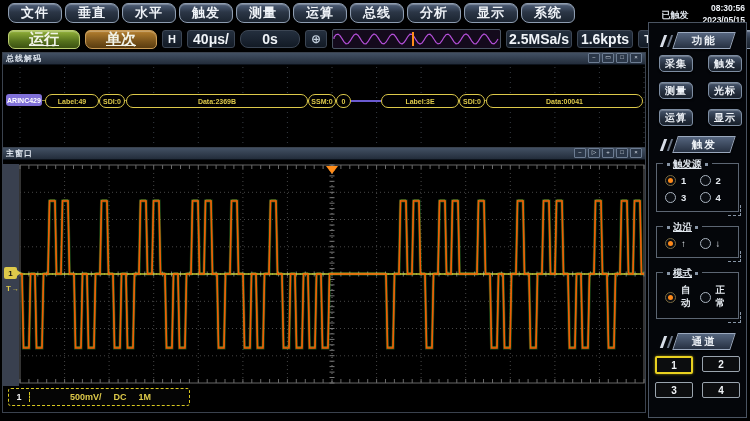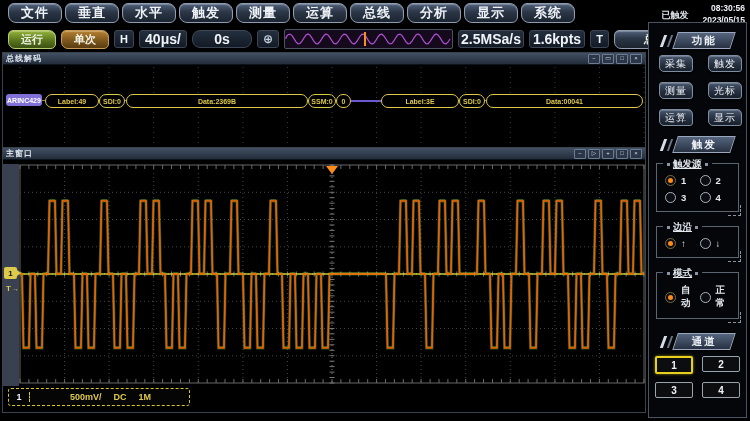--- a/index.html
+++ b/index.html
@@ -10,43 +10,43 @@
   .menu-btn{height:18px;padding:0 9px;min-width:34px;display:flex;align-items:center;justify-content:center;
     background:linear-gradient(180deg,#50607a 0%,#2b3646 45%,#1b2430 100%);
     border:1px solid #8d9cb0;border-radius:6px 8px 6px 8px;
     box-shadow:inset 0 1px 1px rgba(255,255,255,.28),0 1px 2px #000;
     color:#eef2f7;font-size:13px;font-weight:bold;letter-spacing:1px;white-space:nowrap;}
   #status-top{position:absolute;right:5px;top:2px;display:flex;gap:14px;align-items:flex-start;}
   #trig-state{font-size:9px;margin-top:7px;color:#dfe5ec;font-weight:bold;}
   #clock{text-align:right;font-size:8.5px;font-weight:bold;line-height:1.45;color:#eef2f7;}
   
   #toolbar{position:absolute;left:8px;top:29px;height:20px;display:flex;align-items:center;gap:5px;}
-  .tb-btn{height:17px;padding:0 12px;display:flex;align-items:center;justify-content:center;
-    border-radius:5px 7px 5px 7px;font-size:11px;font-weight:bold;color:#f2f4e9;
-    box-shadow:inset 0 1px 1px rgba(255,255,255,.3),0 1px 2px #000;white-space:nowrap;}
+  .tb-btn{height:17px;padding:0 20px;display:flex;align-items:center;justify-content:center;
+    border-radius:5px 7px 5px 7px;font-size:15px;font-weight:bold;color:#f2f4e9;
+    box-shadow:inset 0 1px 1px rgba(255,255,255,.3),0 1px 2px #000;white-space:nowrap;text-decoration:underline;}
   #run-btn{background:linear-gradient(180deg,#93b23a,#55711c 60%,#3c5212);border:1px solid #b9cc6d;}
   #single-btn{background:linear-gradient(180deg,#b5802f,#7a541b 60%,#5a3c10);border:1px solid #c89a54;}
   .tb-box{height:16px;display:flex;align-items:center;justify-content:center;
     background:linear-gradient(180deg,#242f3e,#121a25);border:1px solid #3c4654;border-radius:3px;
     color:#f0f4f8;font-size:14px;font-weight:bold;white-space:nowrap;}
   #h-box{width:18px;font-size:11px;}
   #tb-timebase{width:46px;}
   #tb-pos{width:58px;border-radius:8px;}
   #zoom-btn{width:20px;color:#c2cedb;font-size:12px;}
   #preview{width:167px;height:18px;background:#140a1c;border:1px solid #4a5462;border-radius:2px;}
   #tb-srate{width:64px;}
   #tb-depth{width:54px;}
   #t-box{width:17px;font-size:11px;}
   #bus-btn{background:linear-gradient(180deg,#50607a 0%,#2b3646 45%,#1b2430 100%);
     border:1px solid #8d9cb0;width:56px;height:17px;}
   
   .window{position:absolute;left:2px;width:644px;background:#000;border:1px solid #3a424e;box-sizing:border-box;}
   #decode-window{top:52px;height:99px;}
   #main-window{top:147px;height:266px;}
-  .titlebar{height:11px;display:flex;align-items:flex-end;justify-content:space-between;
+  .titlebar{height:11px;display:flex;align-items:flex-start;justify-content:space-between;
     background:linear-gradient(180deg,#425063,#232d3b);border-bottom:1px solid #0d131c;padding:0 3px;}
   .titlebar .title{font-size:8px;font-weight:bold;color:#dfe6ef;letter-spacing:1px;}
   .win-controls{display:flex;gap:2px;}
   .win-ctl{width:10px;height:8px;background:#2b3748;border:1px solid #6c7c92;color:#d6dee8;
     font-size:6px;line-height:7px;text-align:center;border-radius:1px;}
   .win-body{position:relative;width:100%;}
   #decode-body{height:86px;}
   #main-body{height:252px;}
   
   #decode-line{position:absolute;left:3px;width:637px;top:35px;height:1px;background:#8f8840;}
@@ -77,21 +77,21 @@
   .tab-stripe1{width:3px;height:12px;background:#d8dee8;transform:skewX(-20deg);}
   .tab-stripe2{width:2px;height:12px;background:#6b7686;transform:skewX(-20deg);}
   .side-tab{width:56px;height:15px;transform:skewX(-18deg);
     background:linear-gradient(180deg,#55657e,#273142);border:1px solid #9aa8bd;
     display:flex;align-items:center;justify-content:center;box-shadow:0 1px 2px #000;}
   .side-tab span{transform:skewX(18deg);font-size:10.5px;font-weight:bold;color:#eef2f7;letter-spacing:2px;}
   .fn-grid{display:grid;grid-template-columns:40px 40px;gap:10px 9px;justify-content:center;margin:4px 0 10px 0;}
   .fn-btn{height:15px;display:flex;align-items:center;justify-content:center;
     background:linear-gradient(180deg,#46556c,#273140 55%,#18202b);border:1px solid #7d8da2;border-radius:3px 5px 3px 5px;
     box-shadow:inset 0 1px 1px rgba(255,255,255,.25),0 1px 2px #000;
-    color:#eef2f7;font-size:10px;font-weight:normal;letter-spacing:1px;margin-left:6px;}
+    color:#eef2f7;font-size:10px;font-weight:bold;letter-spacing:1px;margin-left:6px;}
   .group{position:relative;border:1px solid #5c6673;margin:10px 7px 14px 7px;padding:9px 4px 6px 6px;}
   .group:after{content:"";position:absolute;right:-3px;bottom:-5px;width:12px;height:10px;
     border-right:1px dashed #8795a6;border-bottom:1px dashed #8795a6;}
   .group-label{position:absolute;top:-6px;left:6px;background:#04060a;padding:0 4px;
     font-size:9.5px;font-weight:bold;color:#e2e8ef;display:flex;align-items:center;gap:3px;text-decoration:underline;}
   .group-label i{width:3px;height:3px;background:#8795a6;display:inline-block;}
   .opt-grid{display:grid;grid-template-columns:1fr 1fr;gap:6px 2px;padding:2px 2px;}
   .radio-opt{display:flex;align-items:center;gap:5px;font-size:9.5px;color:#e6ebf1;font-weight:bold;}
   .radio-circle{width:9px;height:9px;border-radius:50%;border:1px solid #aab4c0;background:#0a0d12;
     display:flex;align-items:center;justify-content:center;flex:0 0 auto;}

